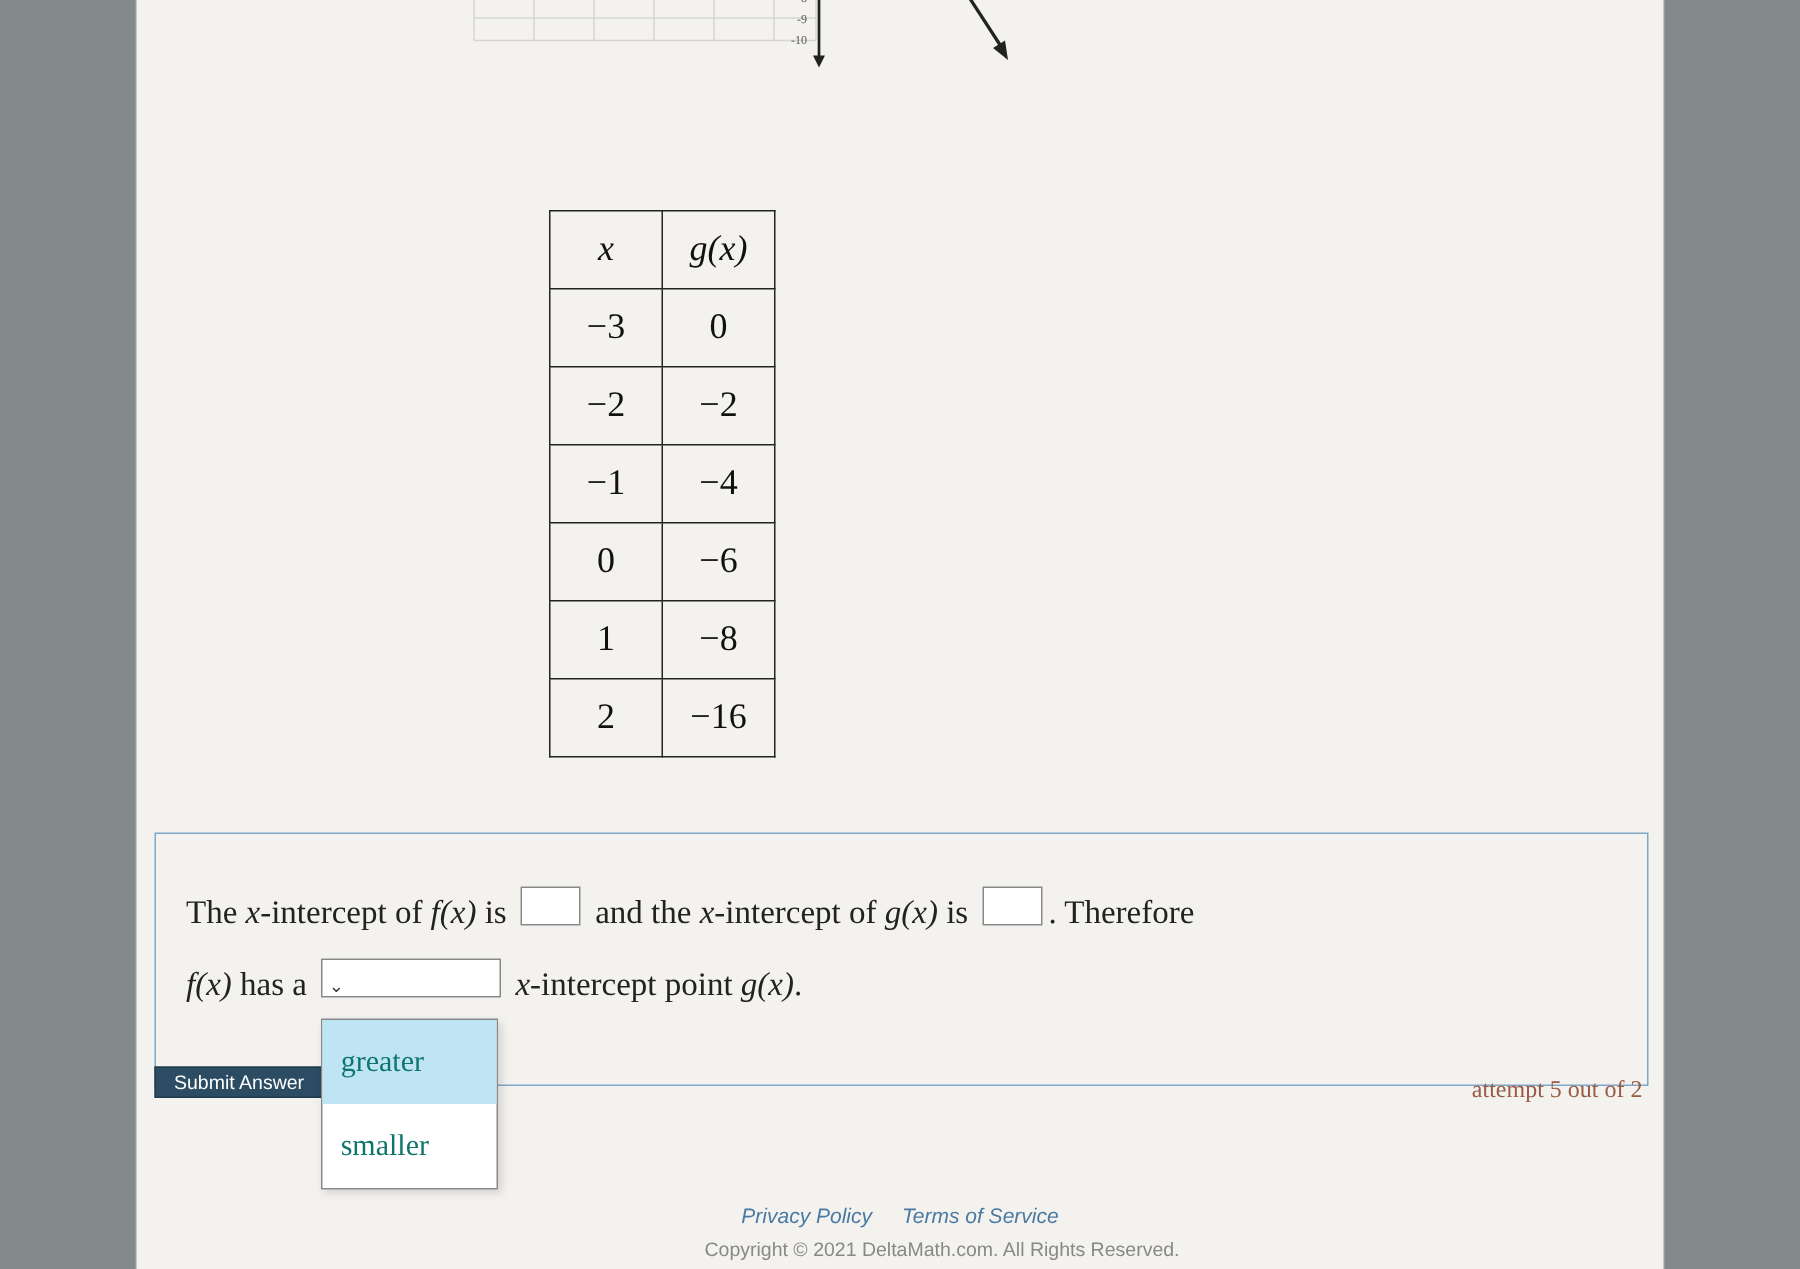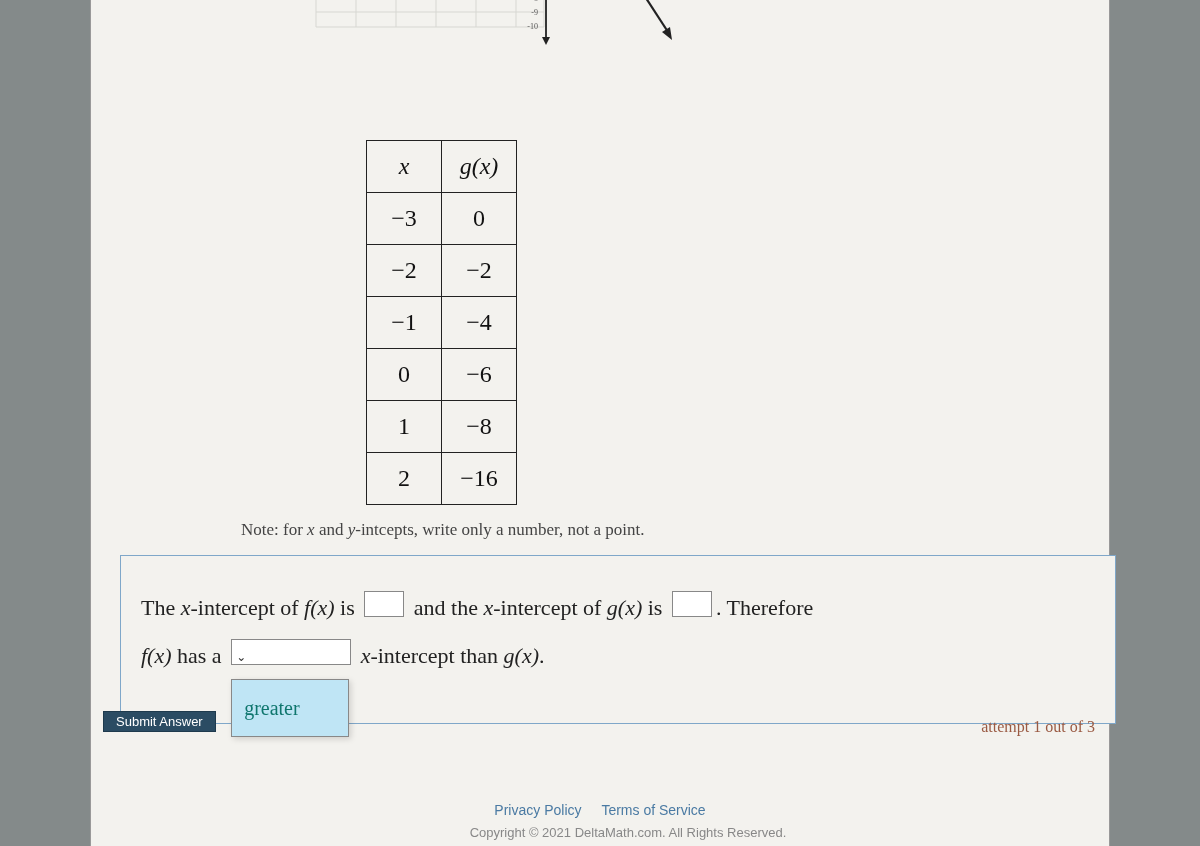--- a/index.html
+++ b/index.html
@@ -58,21 +58,21 @@
     left: 150px;
     top: 520px;
     font-size: 17px;
     color: #444;
     font-family: Georgia, serif;
   }
   .note .mi { font-style: italic; }
 
   .answer-box {
     position: absolute;
-    left: 29px;
+    left: 12px;
     top: 555px;
     width: 996px;
     border: 1px solid #7fa7c9;
     background: #f3f2ee;
     padding: 28px 20px 40px 20px;
     font-size: 22px;
     color: #222;
     line-height: 2.2;
     font-family: Georgia, serif;
   }
@@ -147,20 +147,21 @@
     font-family: Georgia, serif;
   }
 
   .footer-links {
     position: absolute;
     bottom: 28px;
     width: 100%;
     text-align: center;
     font-family: Arial, sans-serif;
     font-size: 14px;
+    font-style: italic;
   }
   .footer-links a { color: #4a7aa3; text-decoration: none; margin: 0 8px; cursor: pointer; }
   .copyright {
     position: absolute;
     bottom: 6px;
     width: 100%;
     text-align: center;
     font-family: Arial, sans-serif;
     font-size: 13px;
     color: #888;
@@ -229,40 +230,38 @@
           <td>1</td>
           <td>−8</td>
         </tr>
     <tr>
           <td>2</td>
           <td>−16</td>
         </tr>
   </tbody>
     </table>
 
-  <div class="note">
-    <span>Note: for </span><span class="mi">x</span><span> and </span><span class="mi">y</span><span>-intcepts, write only a number, not a point.</span>
-  </div>
 
   <div class="answer-box">
     <div>
       <span>The </span><span class="mi">x</span><span>-intercept of </span><span class="mi">f(x)</span><span> is </span><span class="blank"></span><span> and the </span><span class="mi">x</span><span>-intercept of </span><span class="mi">g(x)</span><span> is </span><span class="blank"></span><span>. Therefore</span>
     </div>
     <div>
       <span class="mi">f(x)</span><span> has a </span><span class="select-wrap">
         <span class="select-box"><span class="chev">⌄</span></span>
         <div class="dropdown">
           <div class="opt sel">greater</div>
+          <div class="opt">smaller</div>
         </div>
-      </span><span> </span><span class="mi">x</span><span>-intercept than </span><span class="mi">g(x)</span><span>.</span>
+      </span><span> </span><span class="mi">x</span><span>-intercept point </span><span class="mi">g(x)</span><span>.</span>
     </div>
   </div>
 
   <button class="submit-btn">Submit Answer</button>
-  <div class="attempt">attempt 1 out of 3</div>
+  <div class="attempt">attempt 5 out of 2</div>
 
   <div class="footer-links">
     <a>Privacy Policy</a>
     <a>Terms of Service</a>
   </div>
   <div class="copyright">Copyright © 2021 DeltaMath.com. All Rights Reserved.</div>
 
 </div>
 
 </body></html>

